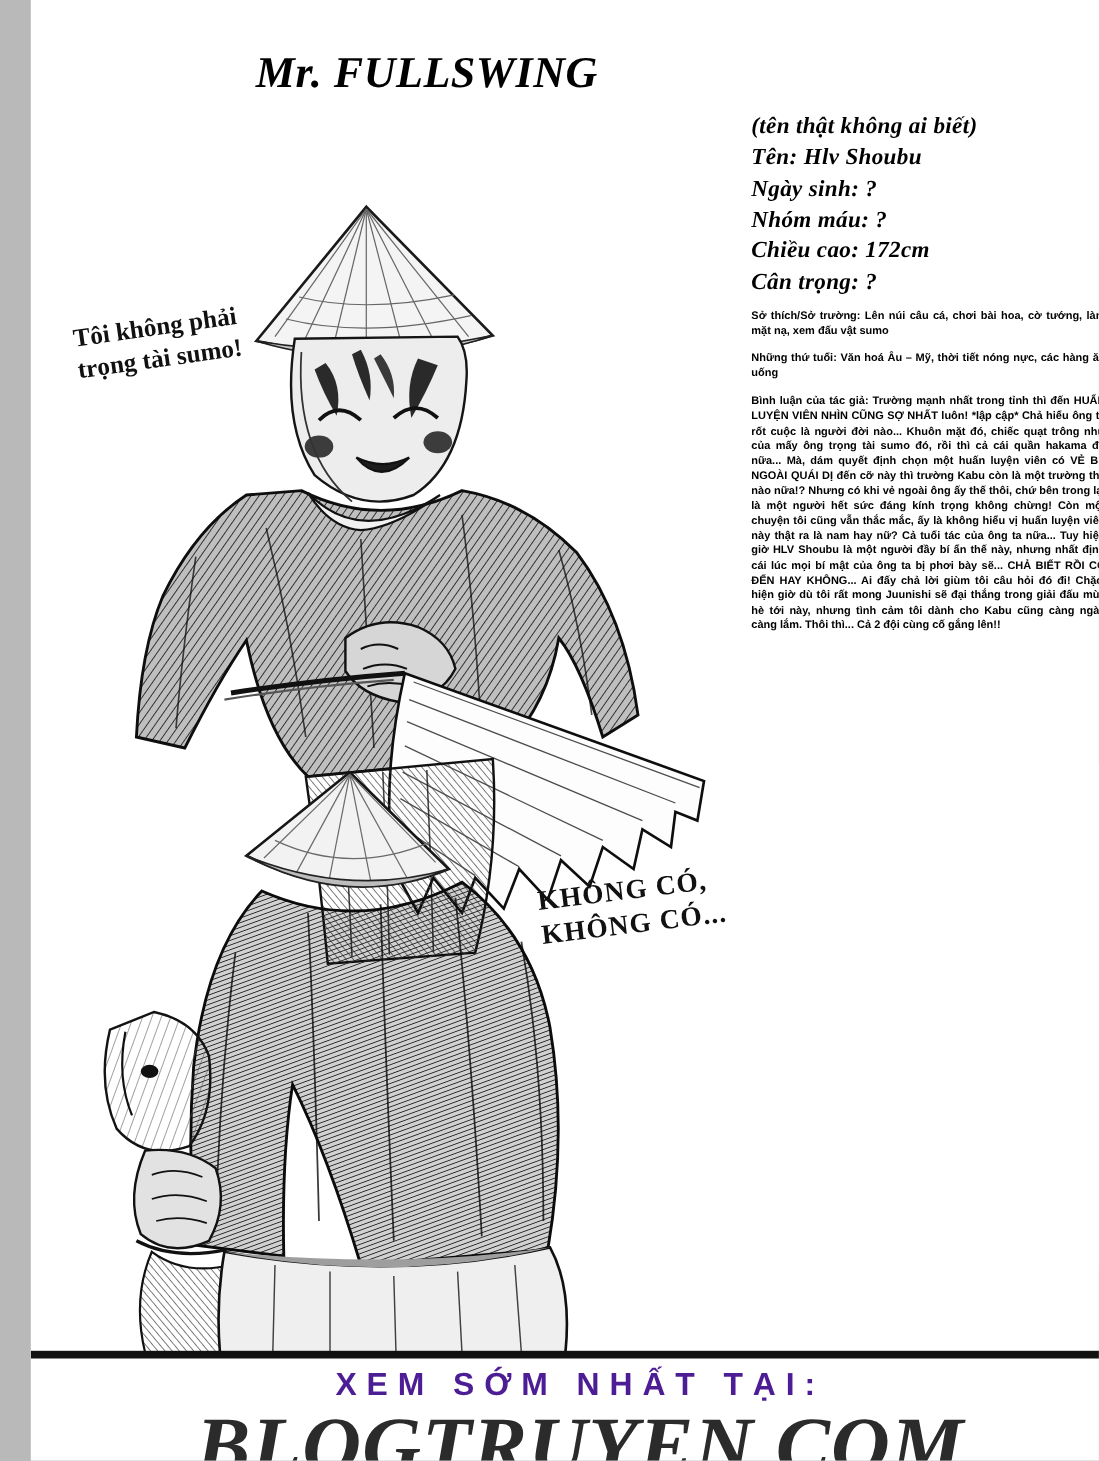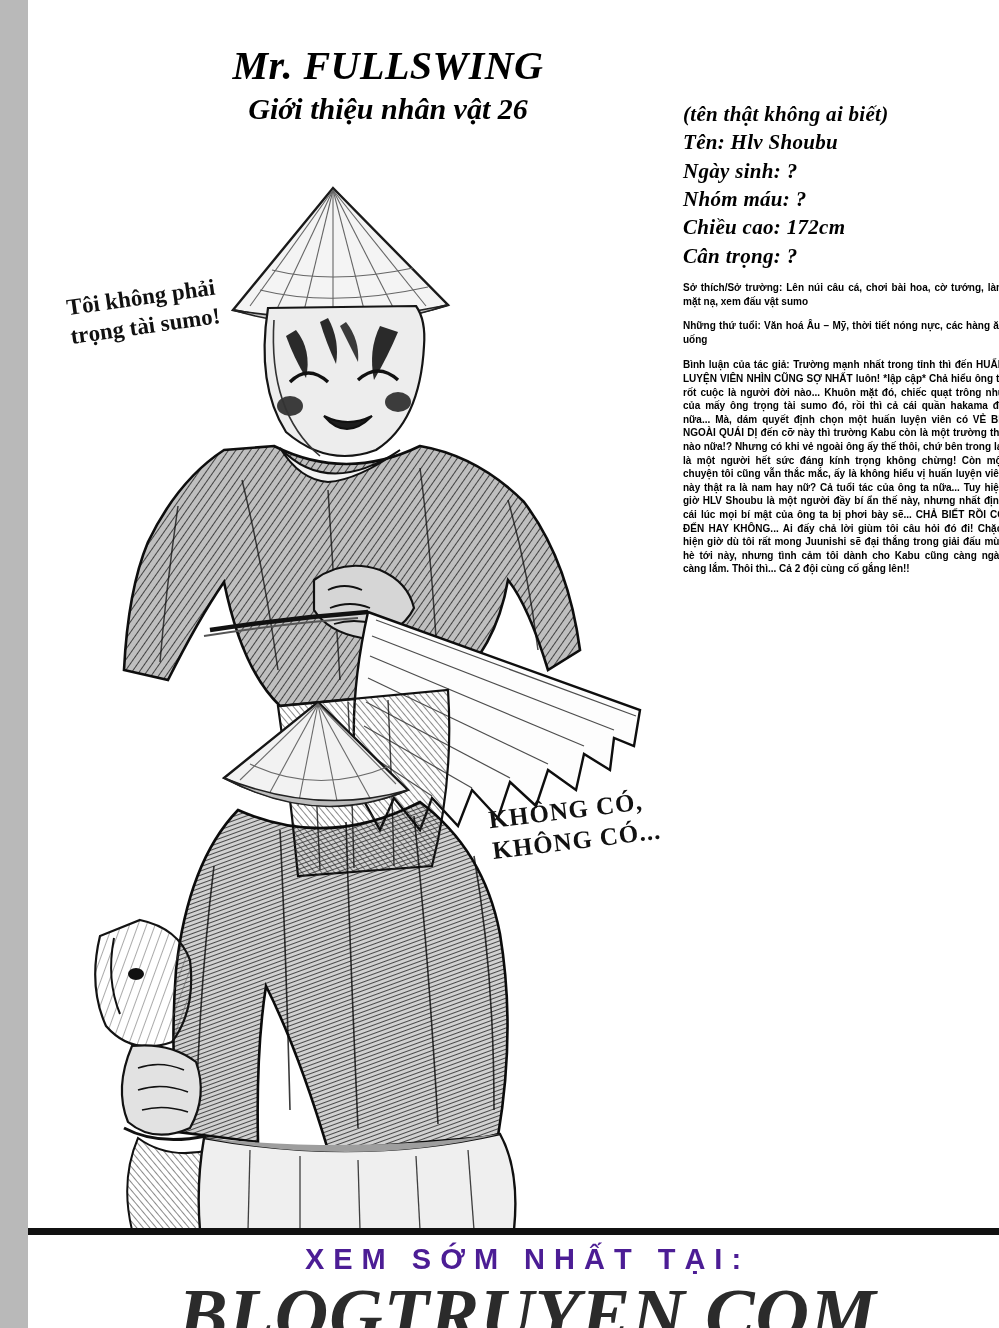--- a/index.html
+++ b/index.html
@@ -137,21 +137,20 @@
   }
   .footer-brand .dot { color: #2b2b2b; }
 </style>
 </head>
 <body>
 
 <div class="page">
 
   <div class="title-block">
     <div class="main-title">Mr. FULLSWING</div>
-    <div class="sub-title">Giới thiệu nhân vật 26</div>
   </div>
 
   <div class="art">
     <svg width="650" height="1080" viewBox="0 0 650 1080" xmlns="http://www.w3.org/2000/svg">
       <defs>
         <pattern id="hatchA" width="6" height="6" patternUnits="userSpaceOnUse" patternTransform="rotate(35)">
           <line x1="0" y1="0" x2="0" y2="6" stroke="#3a3a3a" stroke-width="1.7"></line>
         </pattern>
         <pattern id="hatchB" width="5" height="5" patternUnits="userSpaceOnUse" patternTransform="rotate(-40)">
           <line x1="0" y1="0" x2="0" y2="5" stroke="#4a4a4a" stroke-width="1.3"></line>

